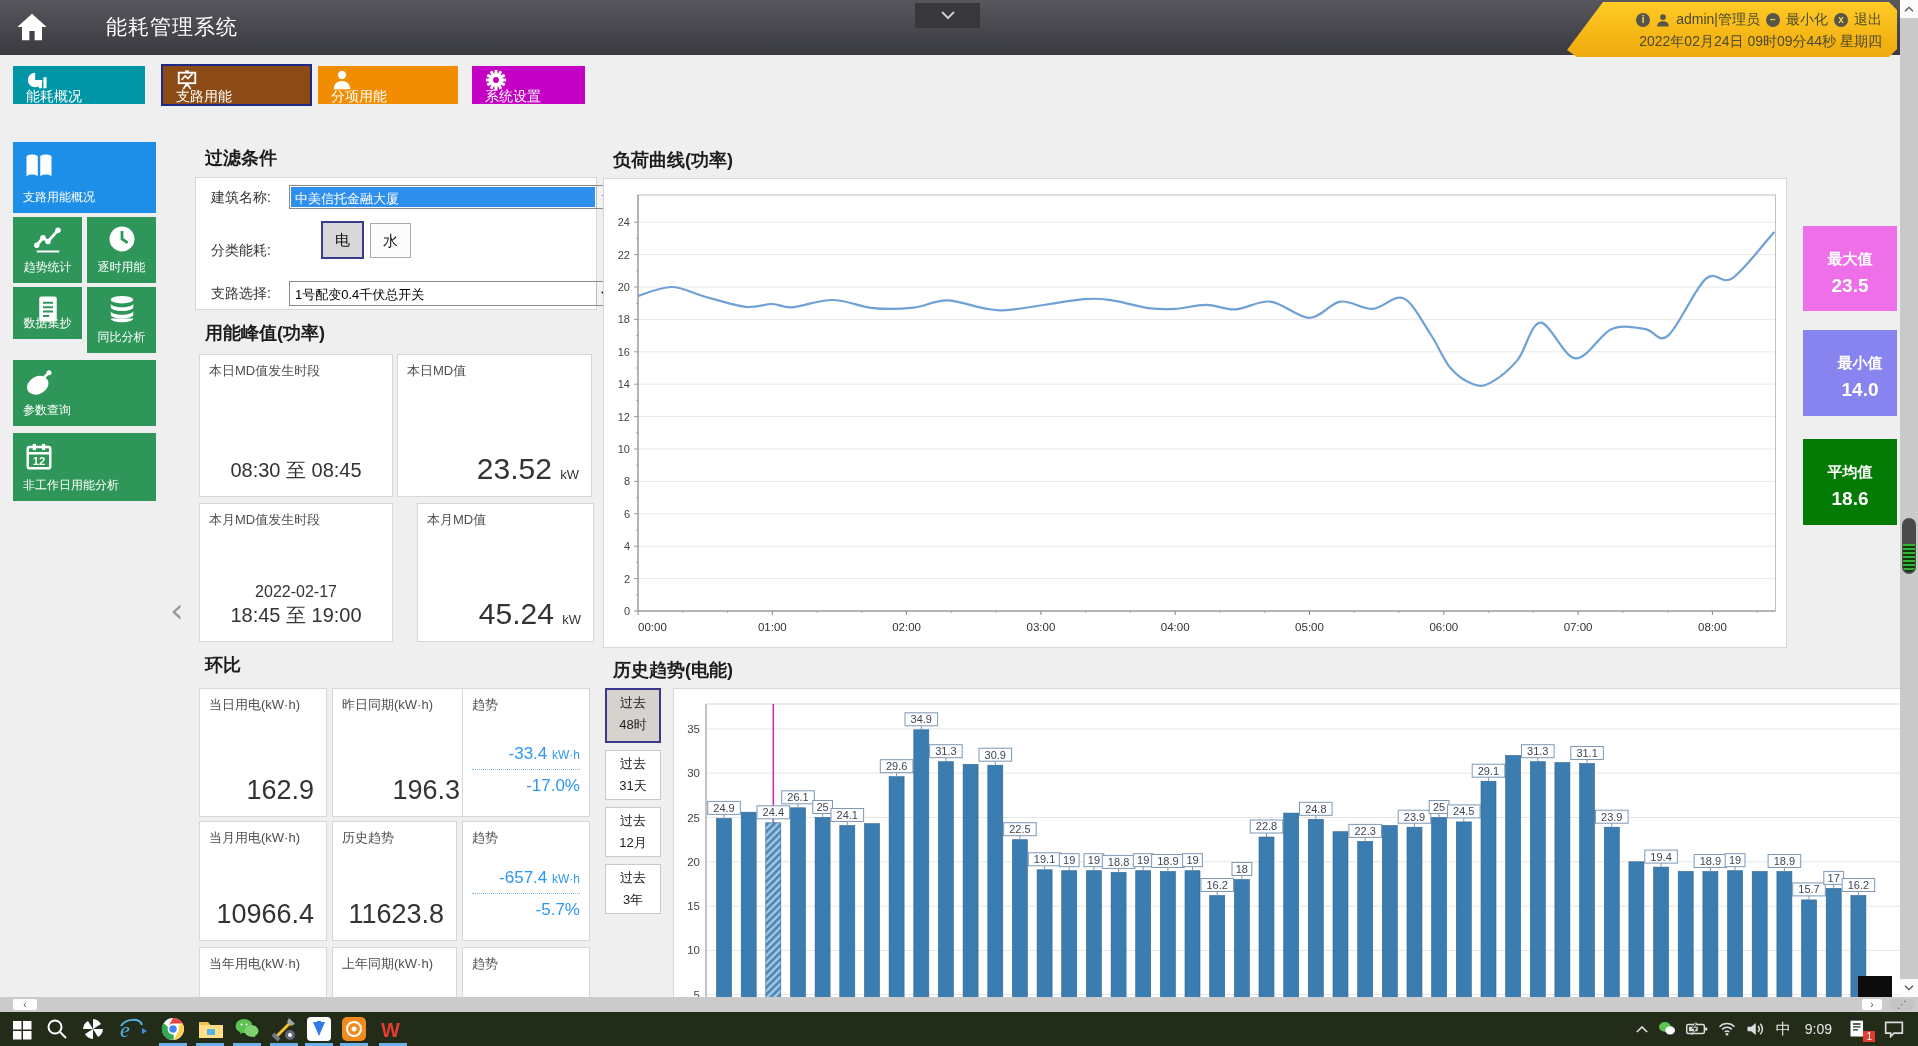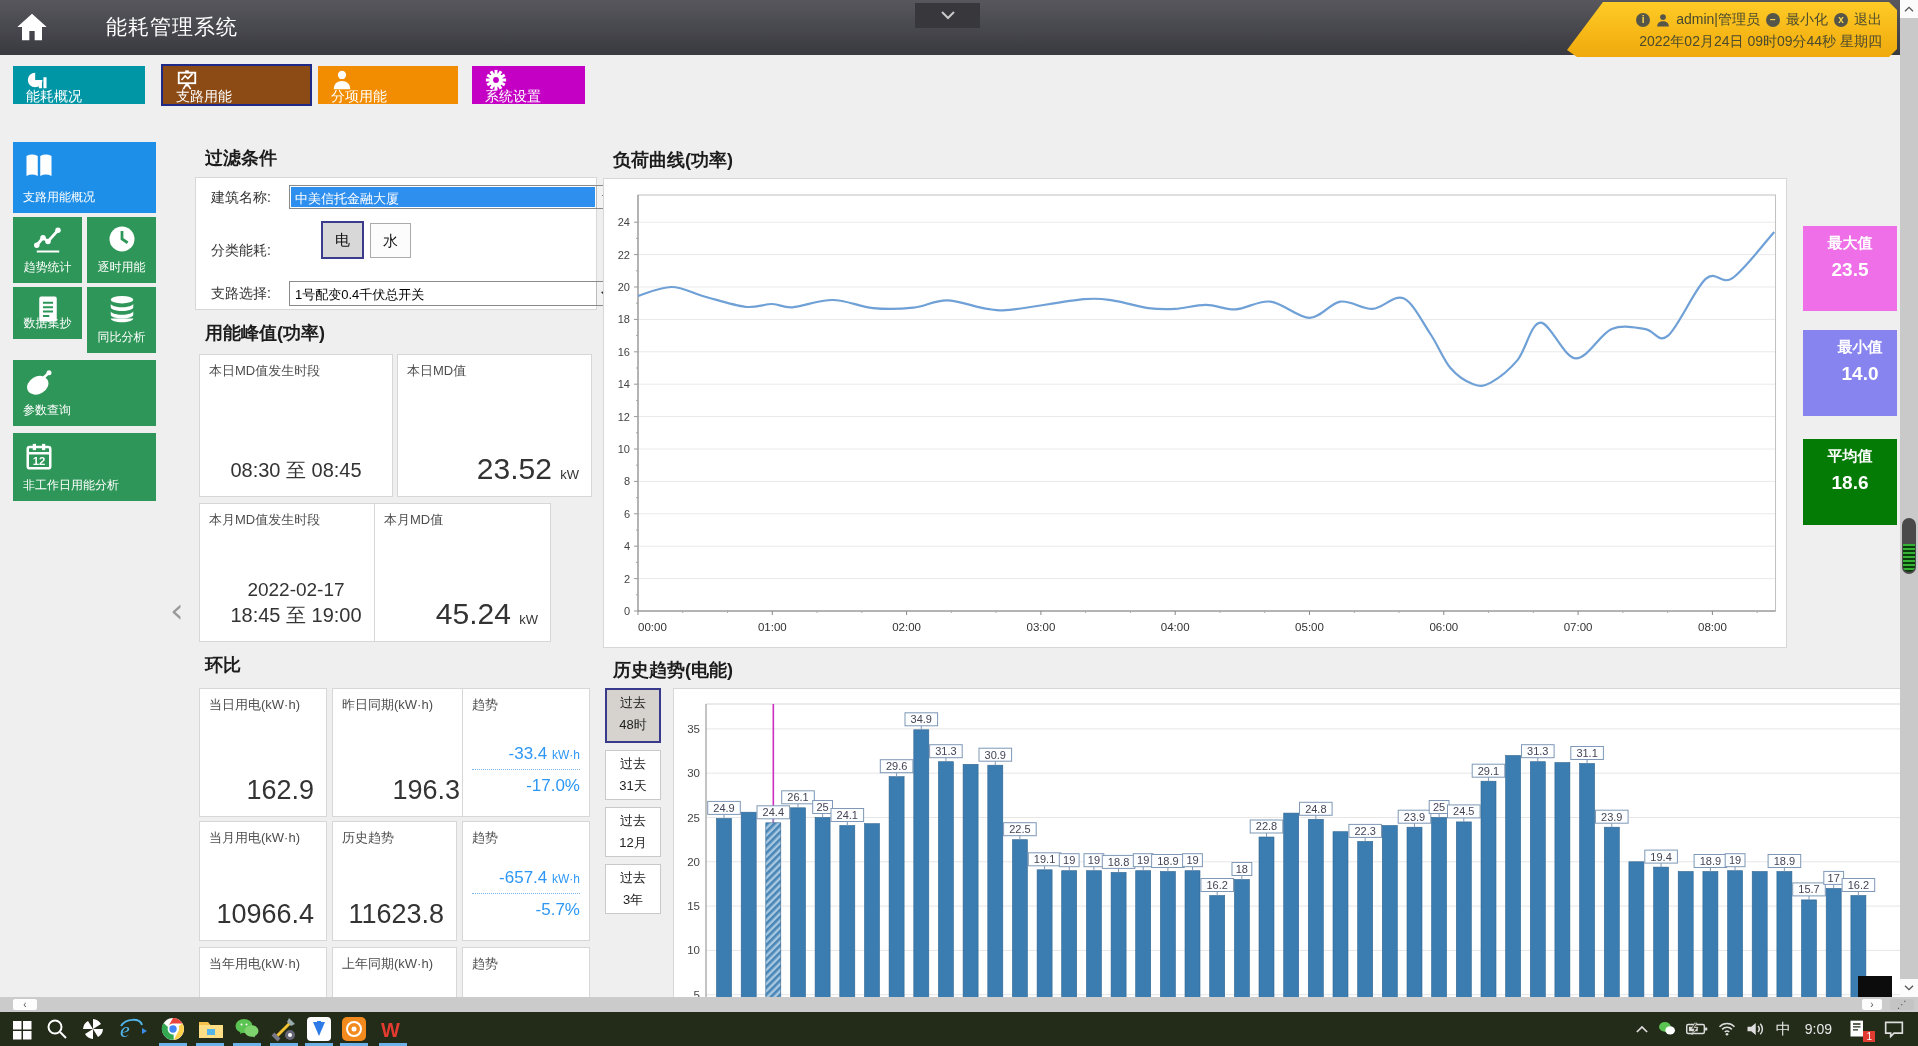--- a/index.html
+++ b/index.html
@@ -38,33 +38,33 @@
   #collapse-handle { left:170px; top:588px; width:20px; height:44px; color:#9a9a9a; font-size:34px; line-height:44px; font-family:"DejaVu Sans",sans-serif; }
   
   .heading { position:absolute; font-size:18px; font-weight:bold; color:#1c1c1c; white-space:nowrap; }
   
   .panel { position:absolute; background:#fff; border:1px solid #D7D7D7; }
   .card { position:absolute; background:#fff; border:1px solid #D7D7D7; }
   .card .clabel { position:absolute; left:9px; top:7px; font-size:13px; color:#4e4e4e; white-space:nowrap; }
   .bigval { position:absolute; right:12px; bottom:10px; font-size:27px; color:#333; }
   .bigval .unit { font-size:13px; color:#333; }
   .centerval { position:absolute; left:0; right:0; bottom:12px; text-align:center; font-size:20px; color:#333; }
-  .centerval2 { position:absolute; left:0; right:0; bottom:40px; text-align:center; font-size:19px; color:#333; }
+  .centerval2 { position:absolute; left:0; right:0; bottom:40px; text-align:center; font-size:16px; color:#333; }
   .trendv { position:absolute; right:9px; font-size:17px; color:#2D97F5; white-space:nowrap; }
   .trendv .unit { font-size:12px; }
   .dotline { position:absolute; left:9px; right:9px; border-bottom:1px dotted #7FB7E8; }
   
   .flabel { position:absolute; left:210px; font-size:14px; color:#333; white-space:nowrap; }
   .combo { position:absolute; left:288px; width:326px; height:24px; border:1px solid #8a8a8a; background:#fff; }
   .combo .ctext { position:absolute; left:1px; top:1px; right:19px; bottom:1px; font-size:13px; padding:3px 4px; white-space:nowrap; overflow:hidden; }
   .combo .cbtn { position:absolute; right:0; top:0; width:18px; height:100%; background:#F2F2F2; border-left:1px solid #bbb; text-align:center; color:#333; }
   .ew-btn { position:absolute; text-align:center; font-size:15px; color:#111; }
   
   .statbox { position:absolute; left:1803px; width:94px; color:#fff; text-align:center; font-weight:bold; }
-  .statbox .l1 { margin-top:8px; font-size:15px; }
+  .statbox .l1 { margin-top:24px; font-size:15px; }
   .statbox .l2 { margin-top:6px; font-size:19px; }
   
   .rangebtn { position:absolute; left:605px; width:56px; background:#fff; border:1px solid #C9C9C9; text-align:center; font-size:13px; color:#222; cursor:pointer; }
   .rangebtn.selected { background:#D6D3CE; border:2px solid #3A3A8C; }
   .rangebtn div { margin-top:4px; }
   
   #taskbar { left:0; top:1012px; width:1918px; height:34px; background:#232B19; }
   .tb-icon { position:absolute; top:4px; width:26px; height:26px; }
   .tb-underline { position:absolute; top:31px; height:3px; background:#6CB2E8; }
   .tray { position:absolute; top:0; height:34px; display:flex; align-items:center; color:#E8E8E8; }
@@ -264,21 +264,21 @@
 </div>
 <div class="card" style="left:397px;top:354px;width:195px;height:143px">
   <div class="clabel">本日MD值</div>
   <div class="bigval" style="font-size:30px"><span>23.52</span> <span class="unit">kW</span></div>
 </div>
 <div class="card" style="left:199px;top:503px;width:194px;height:139px">
   <div class="clabel">本月MD值发生时段</div>
   <div class="centerval2">2022-02-17</div>
   <div class="centerval">18:45  至  19:00</div>
 </div>
-<div class="card" style="left:374px;top:503px;width:177px;height:139px">
+<div class="card" style="left:417px;top:503px;width:177px;height:139px">
   <div class="clabel">本月MD值</div>
   <div class="bigval" style="font-size:30px"><span>45.24</span> <span class="unit">kW</span></div>
 </div>
 
 <div class="heading" style="left:613px;top:148px">负荷曲线(功率)</div>
 <div class="panel" style="left:603px;top:178px;width:1184px;height:470px">
   <svg id="linechart" class="chart-svg" width="1182" height="468">
       <line x1="30" y1="432" x2="34" y2="432" stroke="#999"></line>
       <text x="26" y="436" font-size="11" fill="#444" text-anchor="end">0</text>
       <line x1="32" y1="415.8" x2="34" y2="415.8" stroke="#aaa"></line>

